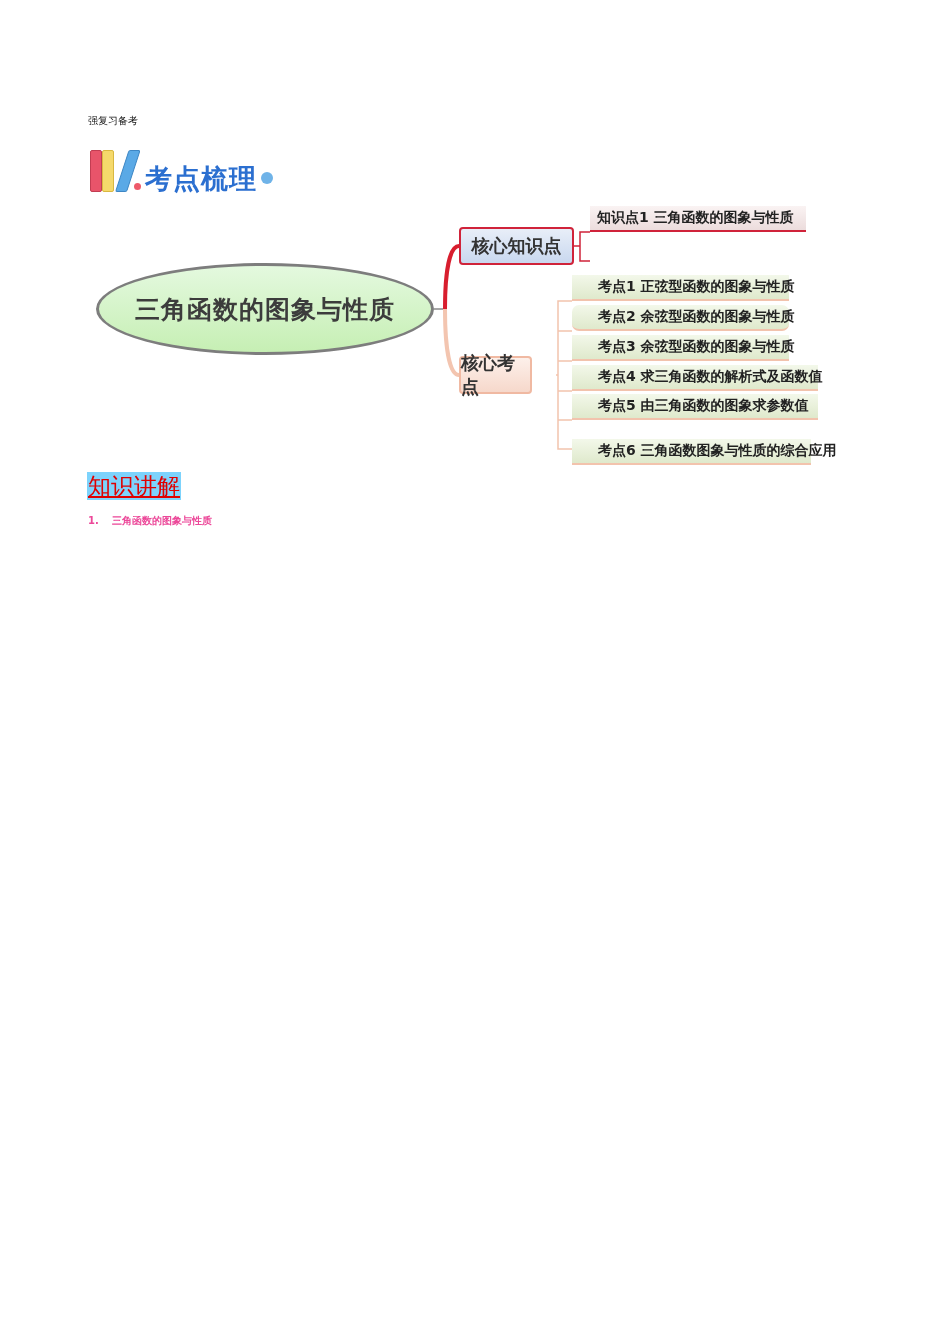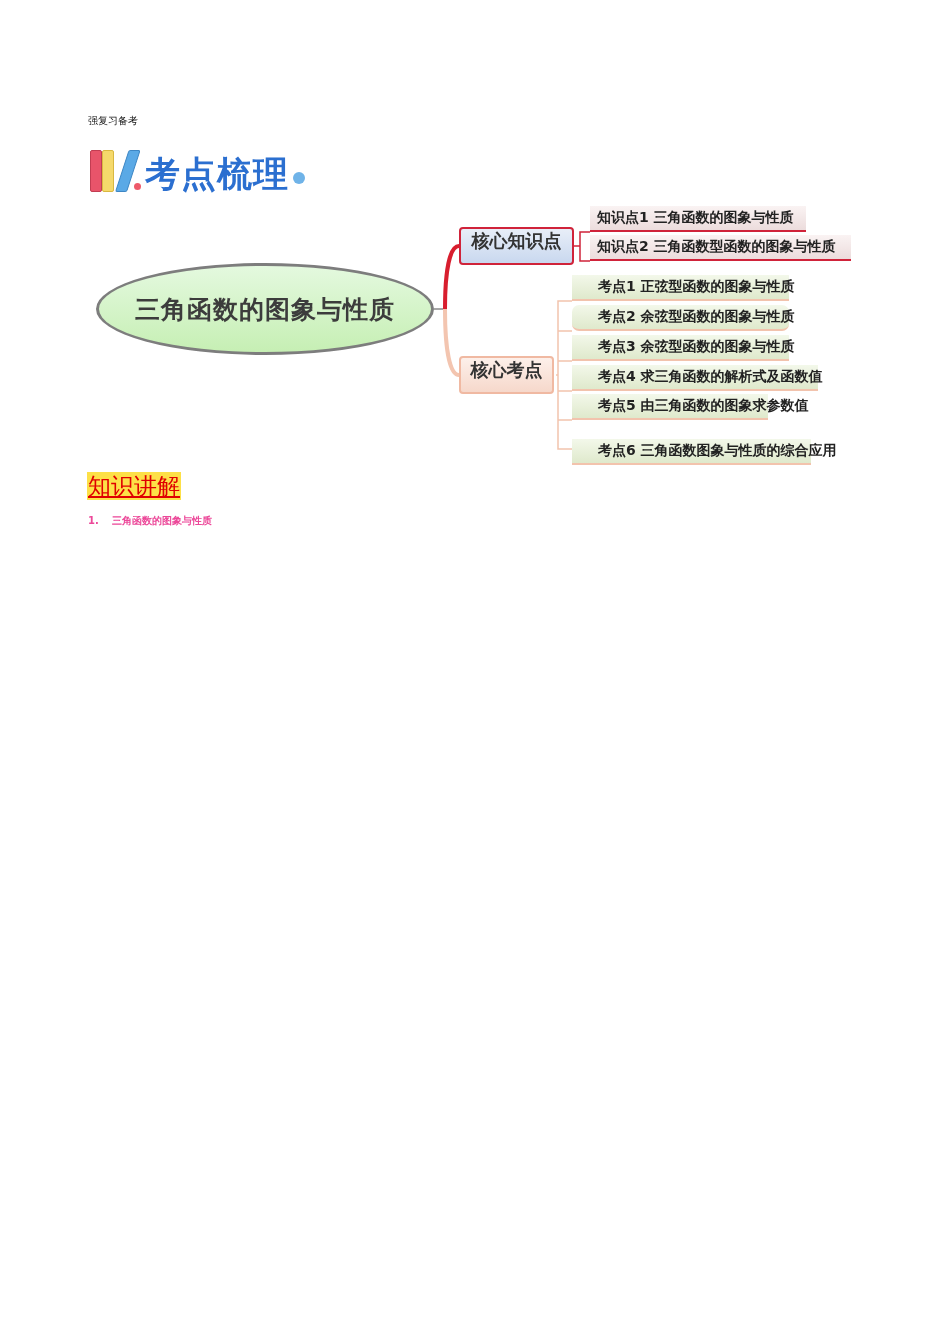--- a/index.html
+++ b/index.html
@@ -7,43 +7,43 @@
            font-family: "DejaVu Sans", "Liberation Sans", sans-serif; color: #222; }
     .header-text { position: absolute; left: 88px; top: 114px; font-size: 10px;
                    font-family: "DejaVu Serif", "Liberation Serif", serif; color: #111; }
     .section-banner { position: absolute; left: 88px; top: 148px; height: 46px; display: flex; align-items: flex-end; }
     .books { position: relative; width: 44px; height: 44px; }
     .book { position: absolute; bottom: 2px; border-radius: 2px; }
     .book.red { left: 2px; width: 10px; height: 40px; background: #e8546a; border: 1px solid #c23d52; }
     .book.yellow { left: 14px; width: 10px; height: 40px; background: #f5d96b; border: 1px solid #d9b840; }
     .book.blue { left: 27px; width: 10px; height: 40px; background: #5aa9e6; border: 1px solid #3d86c4; transform: skewX(-18deg); transform-origin: bottom; }
     .dot-red { width: 7px; height: 7px; border-radius: 50%; background: #ee5a6a; margin: 0 4px 4px 2px; }
-    .banner-title { font-size: 35px; font-weight: bold; color: #2b6fd0; letter-spacing: 1px; line-height: 1; margin-bottom: 2px; }
+    .banner-title { font-size: 27px; font-weight: bold; color: #2b6fd0; letter-spacing: 1px; line-height: 1; margin-bottom: 2px; }
     .dot-blue { width: 12px; height: 12px; border-radius: 50%; background: #6fb3e8; margin: 0 0 10px 4px; }
 
     .mindmap { position: absolute; left: 0; top: 0; width: 950px; height: 470px; }
     .root { position: absolute; left: 96px; top: 263px; width: 338px; height: 92px; border-radius: 50%;
             border: 3px solid #7d7d7d; background: linear-gradient(#e4f9df, #c6efb4);
             display: flex; align-items: center; justify-content: center; box-sizing: border-box; }
     .root span { font-size: 25px; font-weight: bold; color: #3c3c3c; letter-spacing: 1px; }
 
-    .branch { position: absolute; box-sizing: border-box; display: flex; justify-content: center;
+    .branch { position: absolute; box-sizing: border-box; display: flex; align-items: center; justify-content: center;
               font-size: 18px; font-weight: bold; color: #333; border-radius: 4px; }
     .branch.knowledge { left: 459px; top: 227px; width: 115px; height: 38px;
                         background: linear-gradient(#e8eef8, #c9d8ef); border: 2px solid #d0233a; }
-    .branch.exam { left: 459px; top: 356px; width: 95px; height: 38px;
+    .branch.exam { left: 459px; top: 356px; width: 73px; height: 38px;
                    background: linear-gradient(#fdf0ea, #f6d8cb); border: 2px solid #f0b9a2; }
 
     .leaf { position: absolute; box-sizing: border-box; height: 26px; display: flex; align-items: center;
             padding-left: 7px; font-size: 14px; font-weight: bold; color: #222; white-space: nowrap; }
     .leaf.k { background: linear-gradient(#faf3f3, #ecdcdc); border-bottom: 2px solid #d0233a; }
     .leaf.e { background: linear-gradient(#f3f8ea, #dfe9cc); border-bottom: 2px solid #f2c3ad; padding-left: 26px; }
 
     .kp-title { position: absolute; left: 87px; top: 472px; font-size: 23px; color: #e00000;
-                background: #fde047; text-decoration: underline; line-height: 28px; padding: 0 1px;
+                background: #7dd3fc; text-decoration: underline; line-height: 28px; padding: 0 1px;
                 font-family: "DejaVu Sans", sans-serif; }
     .item-1 { position: absolute; left: 88px; top: 514px; font-size: 10px; font-weight: bold; color: #ec4899; }
     .item-1 .num { display: inline-block; width: 24px; }
     svg.lines { position: absolute; left: 0; top: 0; }
   </style>
 </head>
 <body>
 
 <div class="header-text">强复习备考</div>
 
@@ -81,27 +81,26 @@
   </div>
 
   <div class="branch knowledge">
     <span>核心知识点</span>
   </div>
   <div class="branch exam">
     <span>核心考点</span>
   </div>
 
   <div class="leaf k" style="left:590px;top:206px;width:216px;">知识点1 三角函数的图象与性质</div>
-  <div class="leaf k" style="left:590px;top:235px;width:261px;">知识点2 三角函数型函数的图象与性质</div>
 
   <div class="leaf e" style="left:572px;top:275px;width:217px;">考点1 正弦型函数的图象与性质</div>
   <div class="leaf e" style="left:572px;top:305px;width:217px;border-radius:7px;">考点2 余弦型函数的图象与性质</div>
   <div class="leaf e" style="left:572px;top:335px;width:217px;">考点3 余弦型函数的图象与性质</div>
   <div class="leaf e" style="left:572px;top:365px;width:246px;">考点4 求三角函数的解析式及函数值</div>
-  <div class="leaf e" style="left:572px;top:394px;width:196px;">考点5 由三角函数的图象求参数值</div>
+  <div class="leaf e" style="left:572px;top:394px;width:246px;">考点5 由三角函数的图象求参数值</div>
   <div class="leaf e" style="left:572px;top:423px;width:239px;margin-top:16px;">考点6 三角函数图象与性质的综合应用</div>
 </div>
 
 <div class="kp-title">知识讲解</div>
 
 <div class="item-1">
   <span class="num">1.</span><span>三角函数的图象与性质</span>
 </div>
 
 </body></html>

